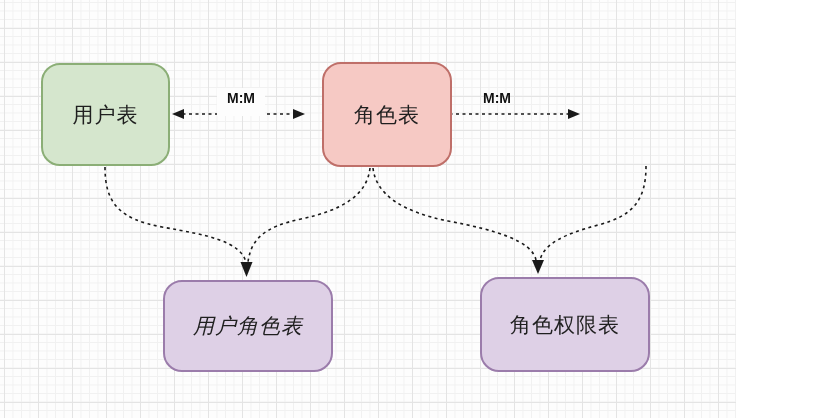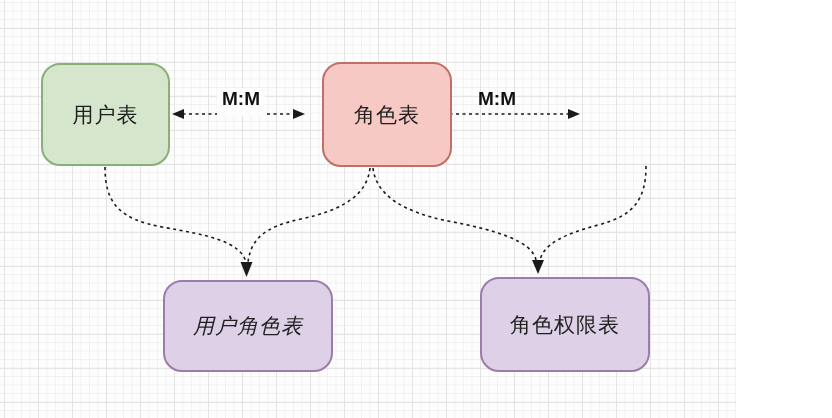--- a/index.html
+++ b/index.html
@@ -58,21 +58,21 @@
                   background: #ded0e6; border-color: #9b7cab; font-style: italic; }
   .node--purple2{ left: 480px; top: 277px; width: 170px; height: 95px;
                   background: #ded0e6; border-color: #9b7cab; }
 
   .edge-label {
     position: absolute;
     top: 88px;
     height: 28px;
     width: 48px;
     text-align: center;
-    font-size: 19px;
+    font-size: 14px;
     font-weight: 700;
     color: #111111;
     line-height: 21px;
   }
   .edge-label--1 { left: 217px; background: #fdfdfd; }
   .edge-label--2 { left: 473px; background: transparent; }
 
   .cursor {
     position: absolute;
     left: 748px; top: 233px;

